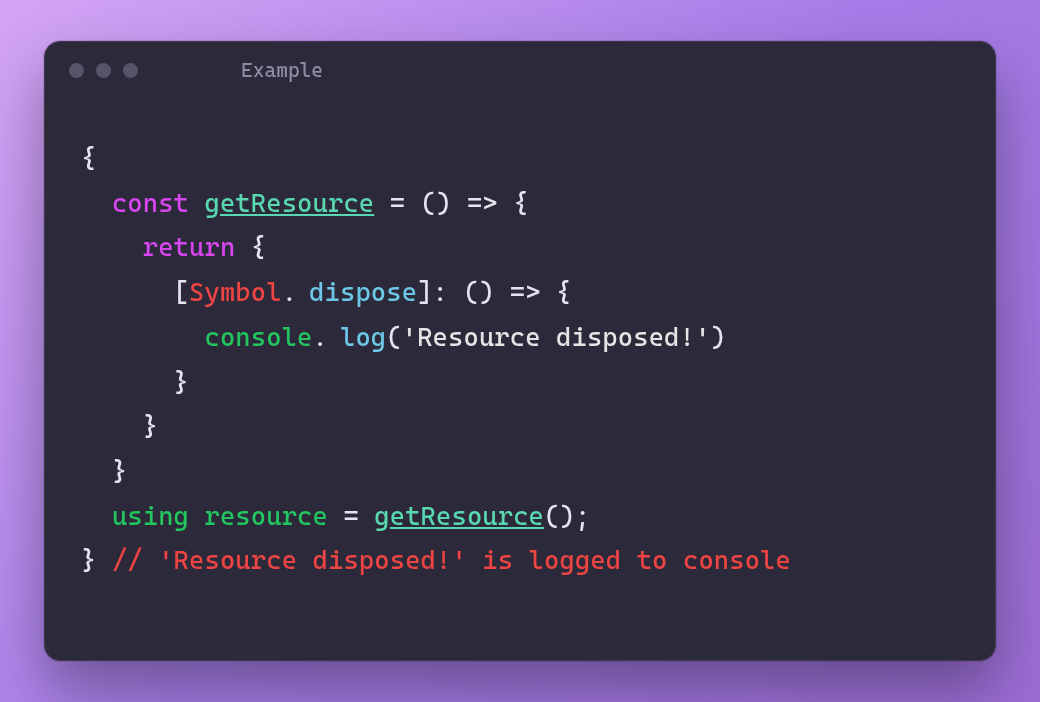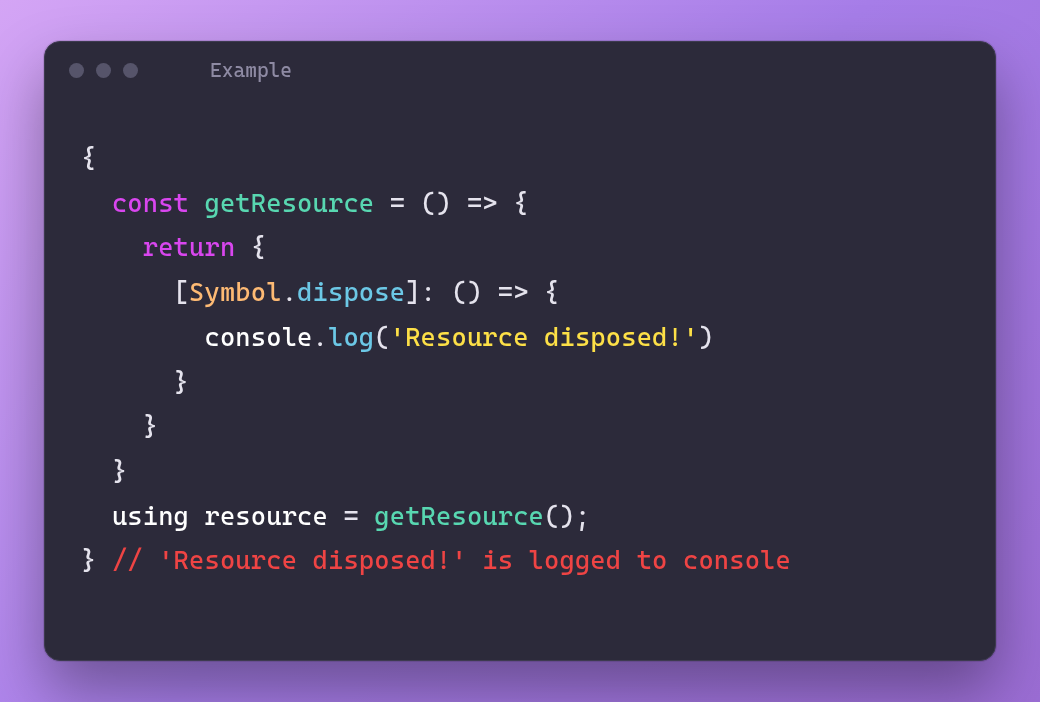--- a/index.html
+++ b/index.html
@@ -40,41 +40,41 @@
       height: 15px;
       border-radius: 50%;
       background: #56546a;
     }
 
     .dot + .dot { margin-left: 4px; }
 
     .title {
       color: #8e8aa3;
       font-size: 20px;
-      margin-left: 64px;
+      margin-left: 95px;
       font-weight: 400;
     }
 
     .code-area {
       padding: 38px 36px 20px 36px;
       font-size: 26px;
       line-height: 1.72;
       letter-spacing: 0.2px;
       white-space: pre;
     }
 
     .tok-default { color: #e5e3ed; }
     .tok-keyword { color: #d946ef; }
-    .tok-ident   { color: #ffffff; }
-    .tok-fn      { color: #58d7b1; }
-    .tok-builtin { color: #fdba74; text-align: center; }
+    .tok-ident   { color: #22c55e; }
+    .tok-fn      { color: #58d7b1; text-decoration: underline; }
+    .tok-builtin { color: #ef4444; text-align: center; }
     .tok-punct   { color: #e5e3ed; }
-    .tok-string  { color: #fde047; }
+    .tok-string  { color: #e5e5e5; }
     .tok-comment { color: #ef4444; }
-    .tok-member  { color: #6cc8e6; }
+    .tok-member  { color: #6cc8e6; margin-left: 12px; }
   </style>
 </head>
 <body>
 
 <div class="window">
   <div class="titlebar">
     <div class="dot"></div>
     <div class="dot"></div>
     <div class="dot"></div>
     <div class="title">Example</div>

